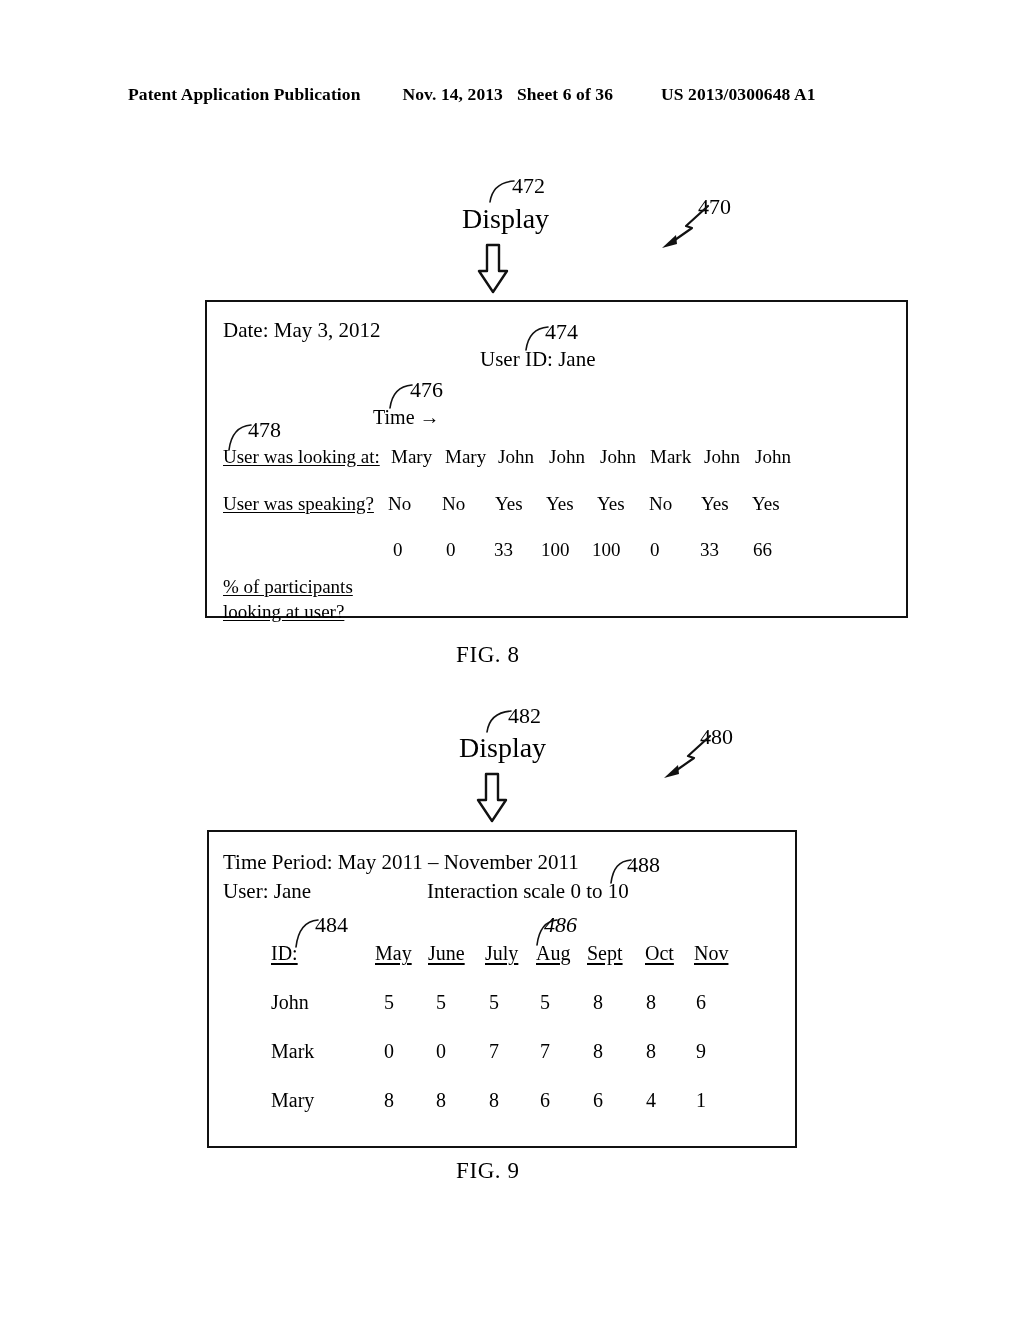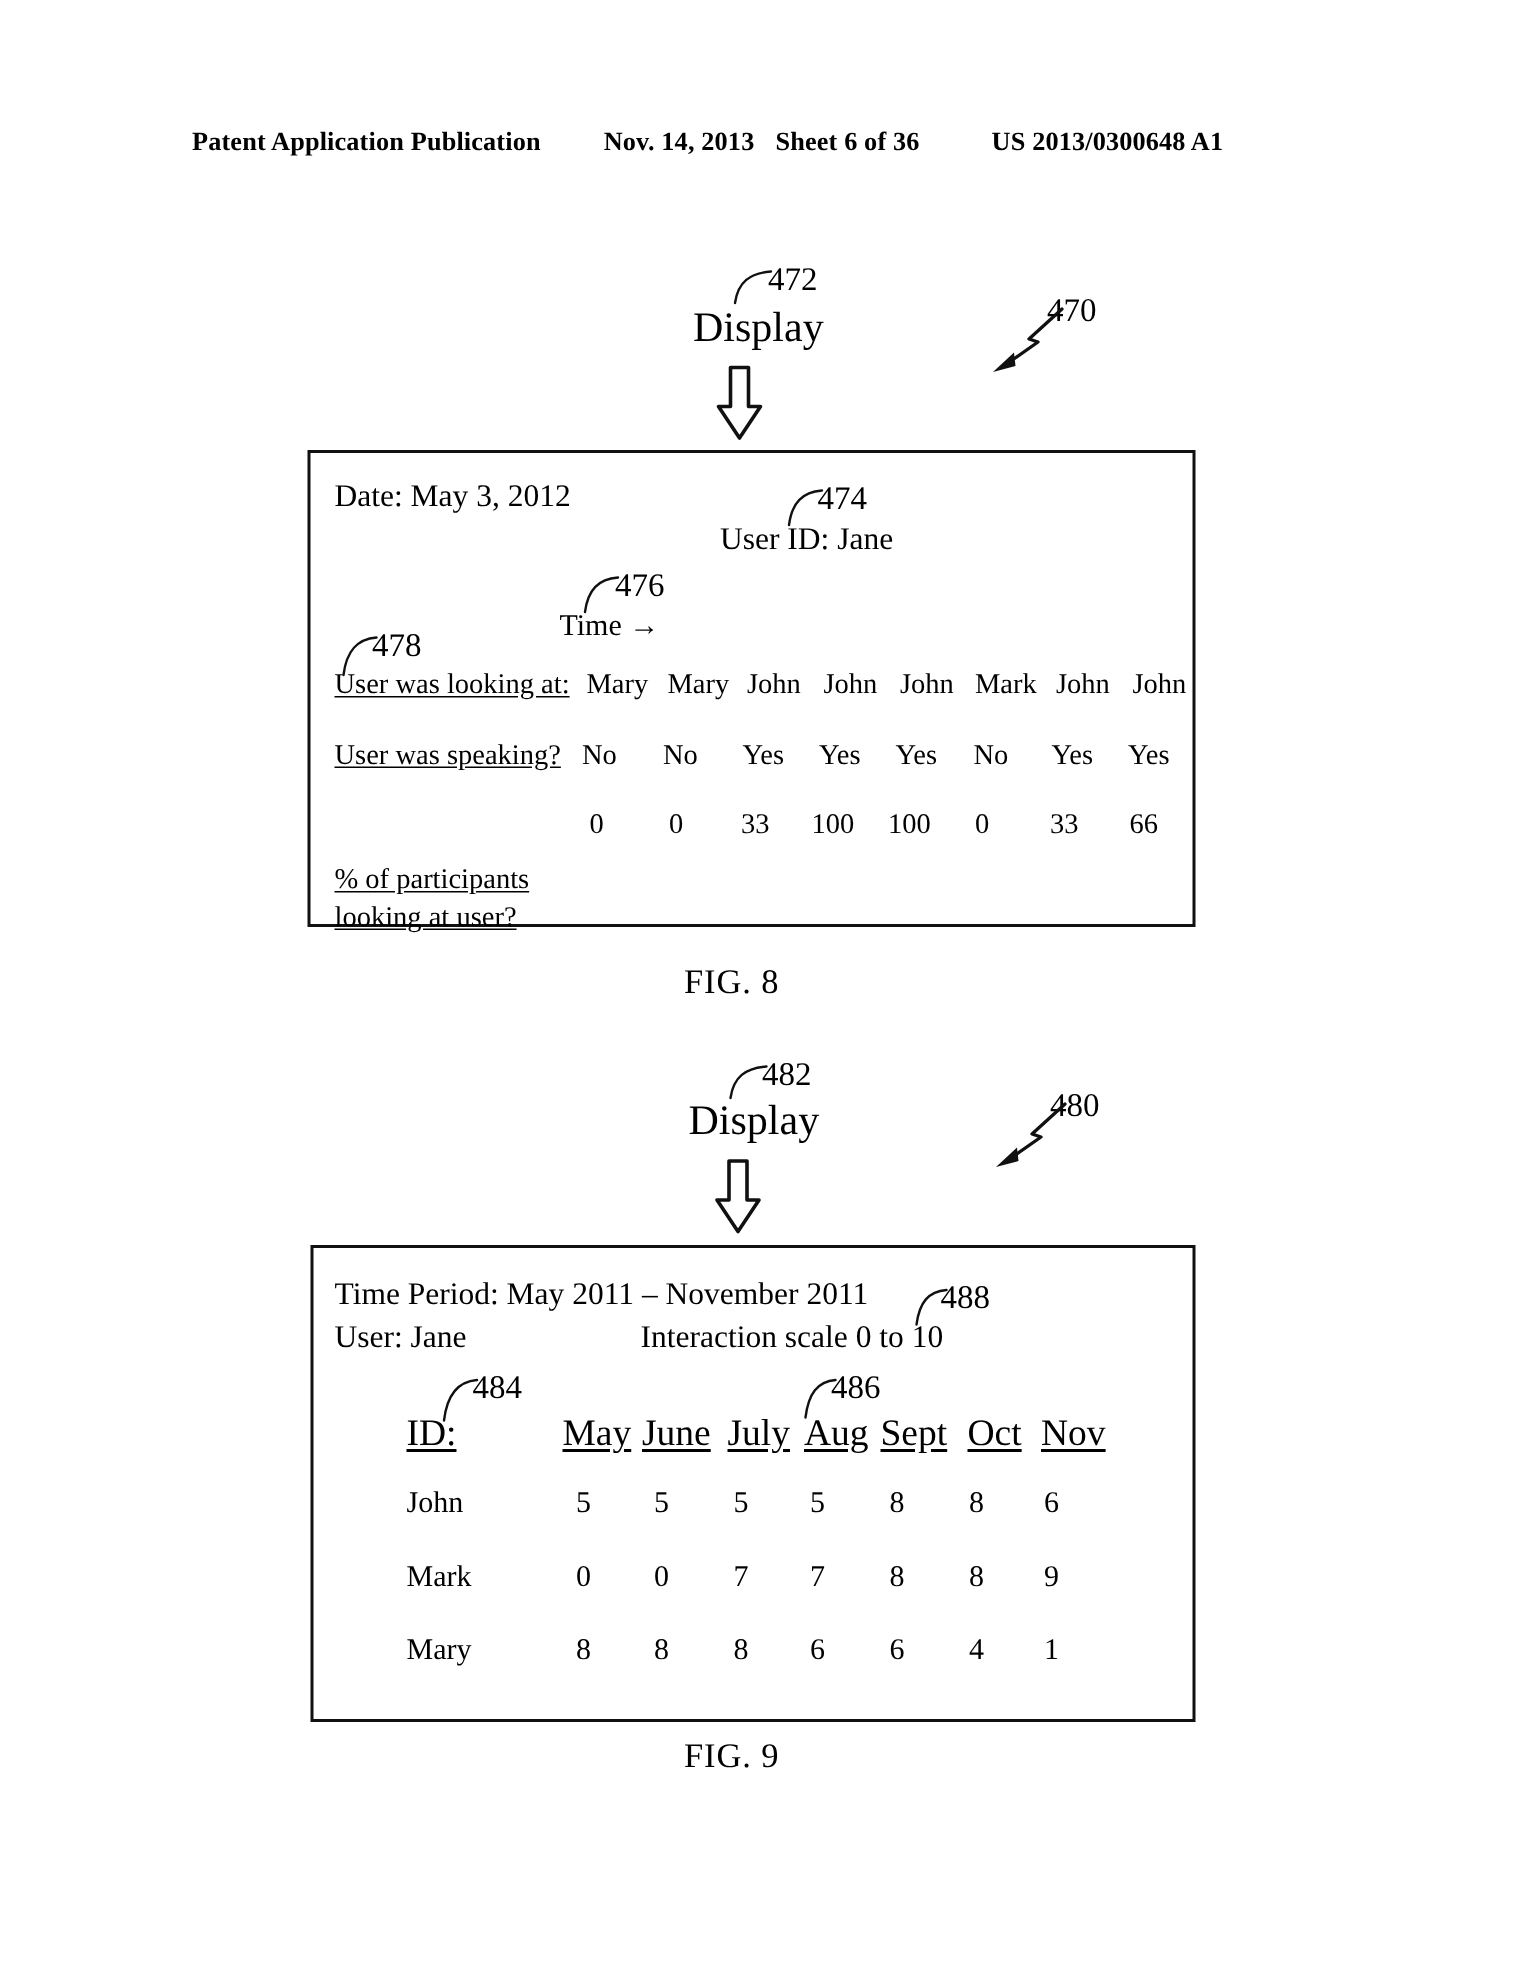--- a/index.html
+++ b/index.html
@@ -119,21 +119,21 @@
   }
 
   
   .f9-meta {
     position: absolute;
     font-size: 21px;
     white-space: nowrap;
   }
   .f9-colhead {
     position: absolute;
-    font-size: 25px;
+    font-size: 20px;
     text-decoration: underline;
     text-underline-offset: 3px;
     white-space: nowrap;
   }
   .f9-rowname {
     position: absolute;
     font-size: 20px;
     white-space: nowrap;
   }
   .f9-cell {
@@ -163,21 +163,21 @@
   <div class="callout" style="left:698px; top:196px;">470</div>
   <svg class="zigzag" style="left:656px; top:202px;" width="56" height="48" viewBox="0 0 56 48">
     <path d="M52 4 L30 24 L36 26 L16 40" stroke="#111" stroke-width="2.2" fill="none" stroke-linejoin="round" stroke-linecap="round"></path>
     <path d="M6 46 L20 33 L21 42 Z" fill="#111"></path>
   </svg>
 
   <svg class="down-arrow" style="left:476px; top:243px;" width="34" height="52" viewBox="0 0 34 52">
     <path d="M11 2 L23 2 L23 28 L31 28 L17 49 L3 28 L11 28 Z" fill="#ffffff" stroke="#111" stroke-width="2.4" stroke-linejoin="round"></path>
   </svg>
 
-  <div class="display-box" style="left:205px; top:300px; width:592px; height:318px;">
+  <div class="display-box" style="left:205px; top:300px; width:703px; height:318px;">
 
     <div class="f8-meta" style="left:16px; top:16px;">Date: May 3, 2012</div>
     <div class="f8-meta" style="left:273px; top:45px;">User ID: Jane</div>
 
     <div class="callout" style="left:338px; top:19px;">474</div>
     <svg class="leader" style="left:317px; top:22px;" width="32" height="28" viewBox="0 0 32 28">
       <path d="M2 26 C 4 11, 11 4, 24 3" stroke="#111" stroke-width="1.6" fill="none" stroke-linecap="round"></path>
     </svg>
 
     <div class="callout" style="left:203px; top:77px;">476</div>
@@ -259,21 +259,21 @@
     <div class="callout" style="left:418px; top:22px;">488</div>
     <svg class="leader" style="left:400px; top:25px;" width="30" height="28" viewBox="0 0 30 28">
       <path d="M2 26 C 4 11, 10 4, 22 3" stroke="#111" stroke-width="1.6" fill="none" stroke-linecap="round"></path>
     </svg>
 
     <div class="callout" style="left:106px; top:82px;">484</div>
     <svg class="leader" style="left:85px; top:85px;" width="32" height="32" viewBox="0 0 32 32">
       <path d="M2 30 C 4 13, 11 4, 24 3" stroke="#111" stroke-width="1.6" fill="none" stroke-linecap="round"></path>
     </svg>
 
-    <div class="callout" style="left:345px; top:82px;">486</div>
+    <div class="callout" style="left:335px; top:82px;font-style:italic;">486</div>
     <svg class="leader" style="left:326px; top:85px;" width="30" height="30" viewBox="0 0 30 30">
       <path d="M2 28 C 4 12, 10 4, 22 3" stroke="#111" stroke-width="1.6" fill="none" stroke-linecap="round"></path>
     </svg>
 
     <div class="f9-colhead" style="left:62px; top:110px;">ID:</div>
     <div class="f9-colhead" style="left:166px; top:110px;">May</div>
     <div class="f9-colhead" style="left:219px; top:110px;">June</div>
     <div class="f9-colhead" style="left:276px; top:110px;">July</div>
     <div class="f9-colhead" style="left:327px; top:110px;">Aug</div>
     <div class="f9-colhead" style="left:378px; top:110px;">Sept</div>

